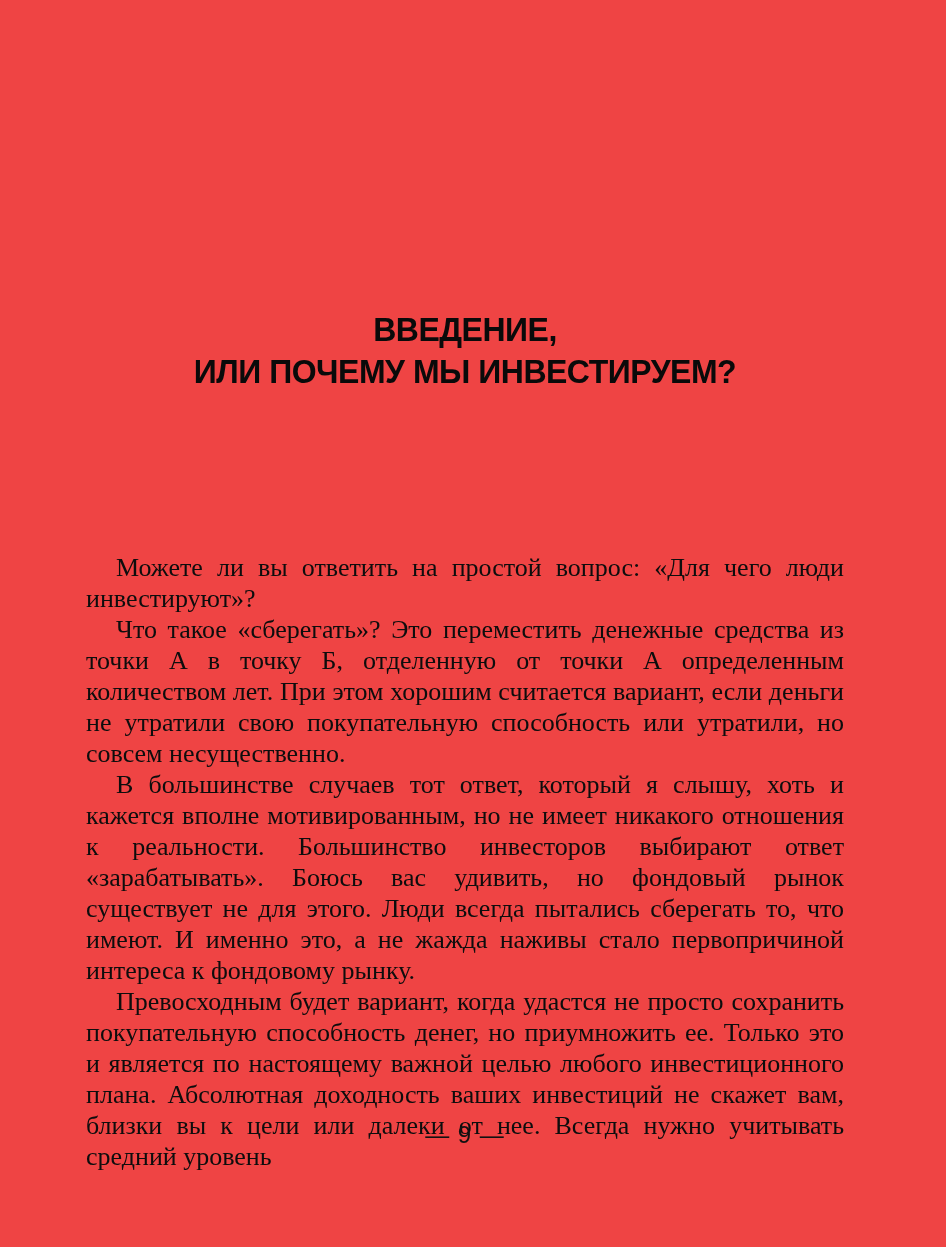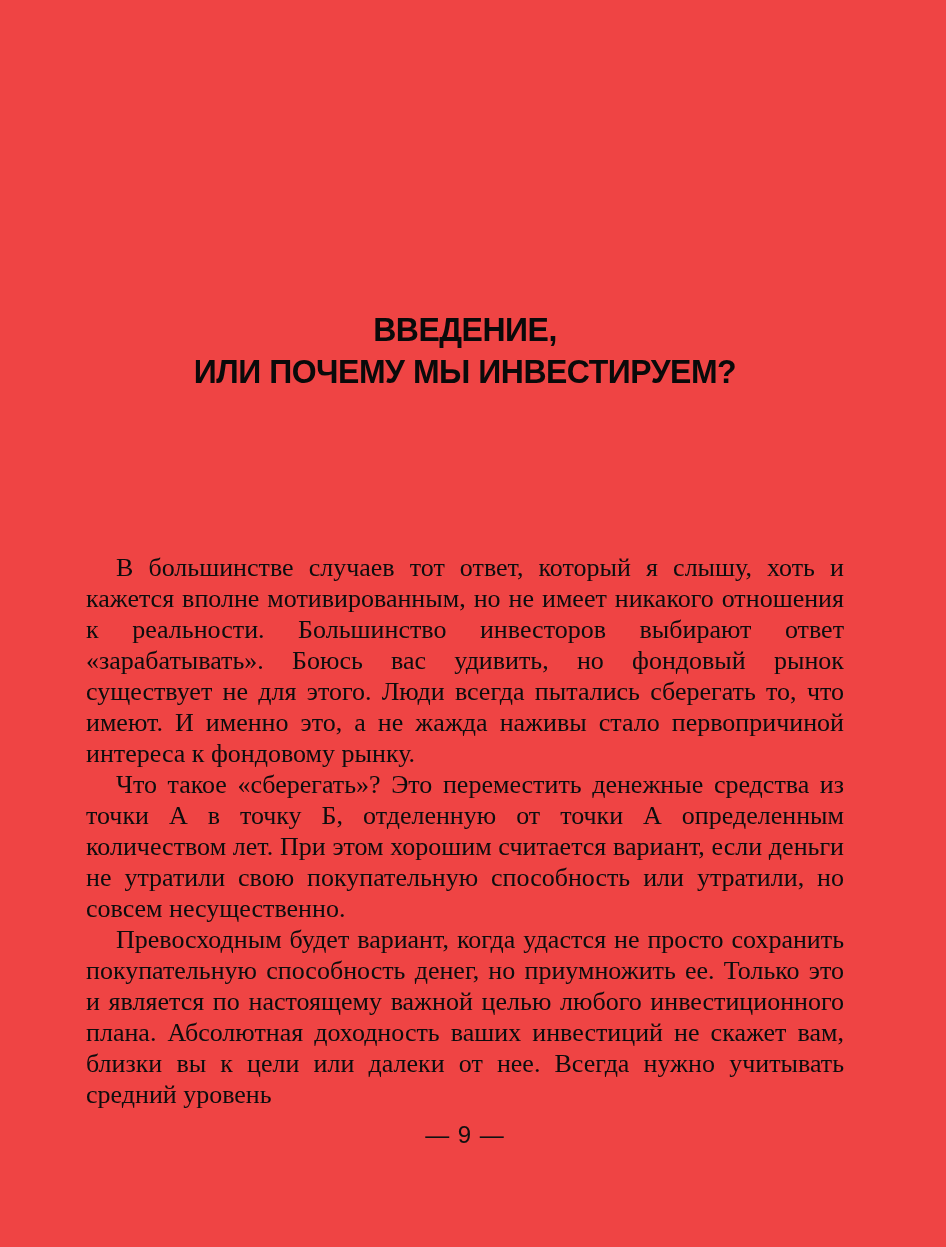--- a/index.html
+++ b/index.html
@@ -64,20 +64,21 @@
 <body>
 
 <div class="page">
 
   <div class="chapter-title">
     <div>ВВЕДЕНИЕ,</div>
     <div>ИЛИ ПОЧЕМУ МЫ ИНВЕСТИРУЕМ?</div>
   </div>
 
   <div class="body-text">
+    <p>Можете ли вы ответить на простой вопрос: «Для чего люди инвестируют»?</p>
+    <p>Что такое «сберегать»? Это переместить денежные средства из точки А в точку Б, отделенную от точки А определенным количеством лет. При этом хорошим считается вариант, если деньги не утратили свою покупательную способность или утратили, но совсем несущественно.</p>
     <p>В большинстве случаев тот ответ, который я слышу, хоть и кажется вполне мотивированным, но не имеет никакого отношения к реальности. Большинство инвесторов выбирают ответ «зарабатывать». Боюсь вас удивить, но фондовый рынок существует не для этого. Люди всегда пытались сберегать то, что имеют. И именно это, а не жажда наживы стало первопричиной интереса к фондовому рынку.</p>
-    <p>Что такое «сберегать»? Это переместить денежные средства из точки А в точку Б, отделенную от точки А определенным количеством лет. При этом хорошим считается вариант, если деньги не утратили свою покупательную способность или утратили, но совсем несущественно.</p>
     <p>Превосходным будет вариант, когда удастся не просто сохранить покупательную способность денег, но приумножить ее. Только это и является по настоящему важной целью любого инвестиционного плана. Абсолютная доходность ваших инвестиций не скажет вам, близки вы к цели или далеки от нее. Всегда нужно учитывать средний уровень</p>
   </div>
 
   <div class="folio">— 9 —</div>
 
 </div>
 
 </body></html>

